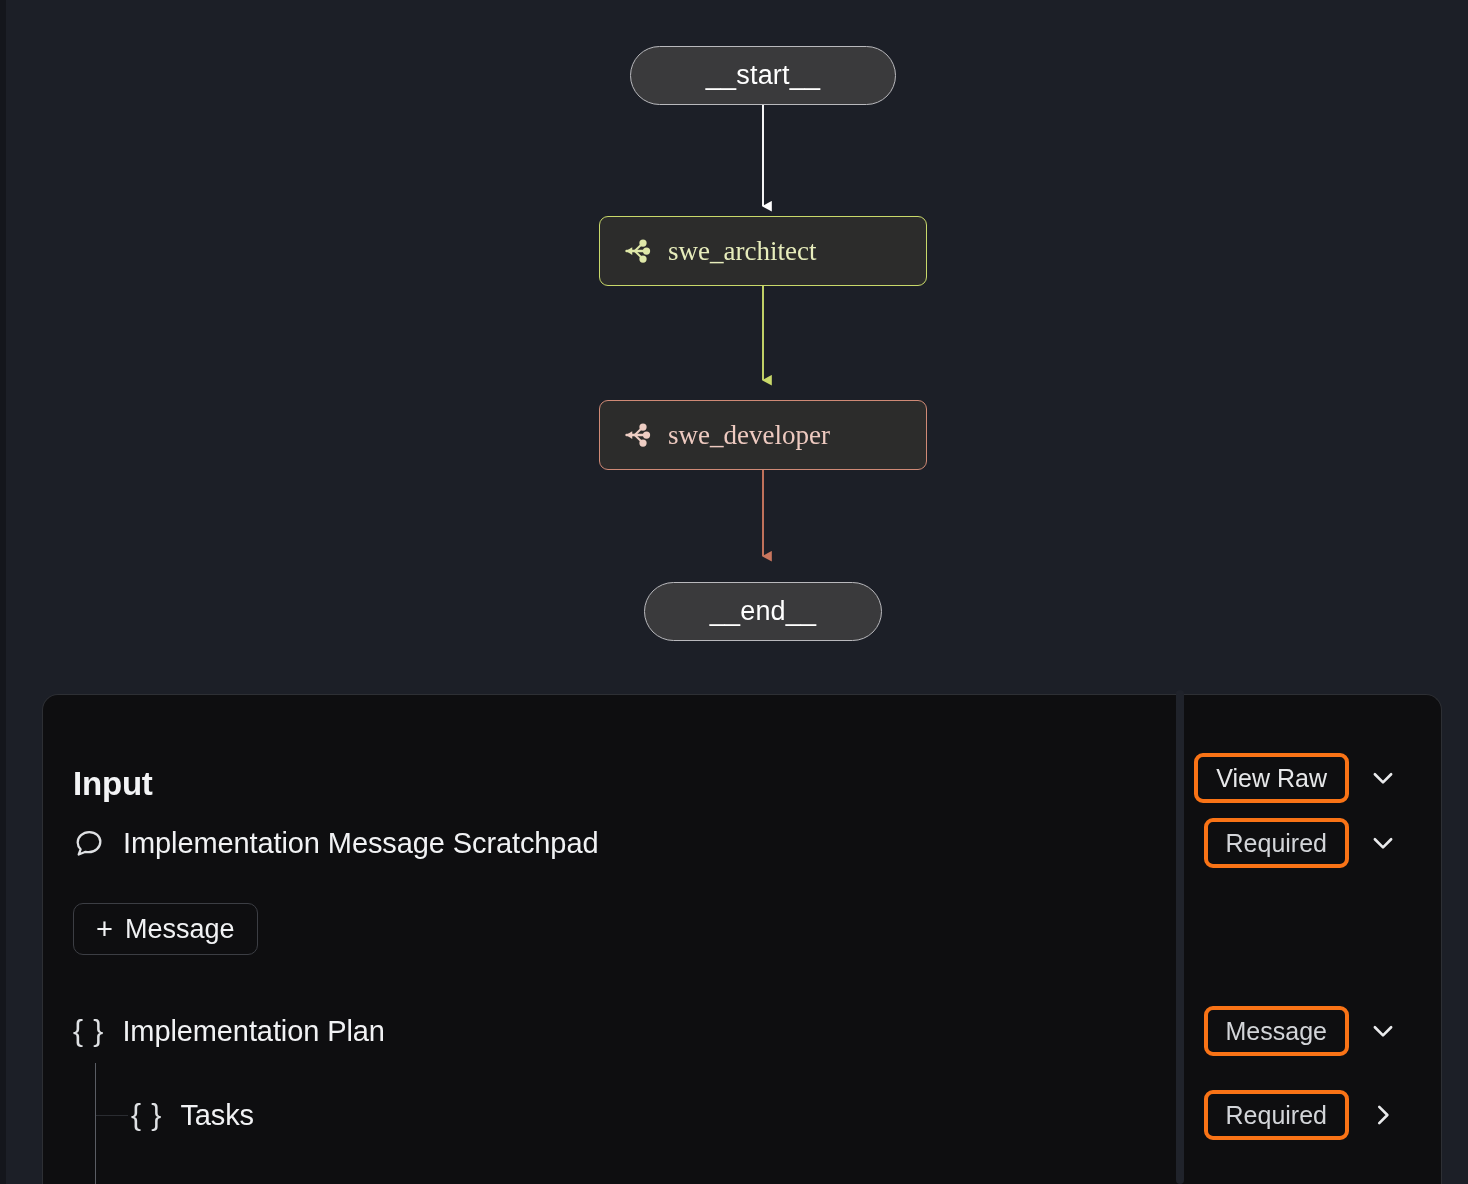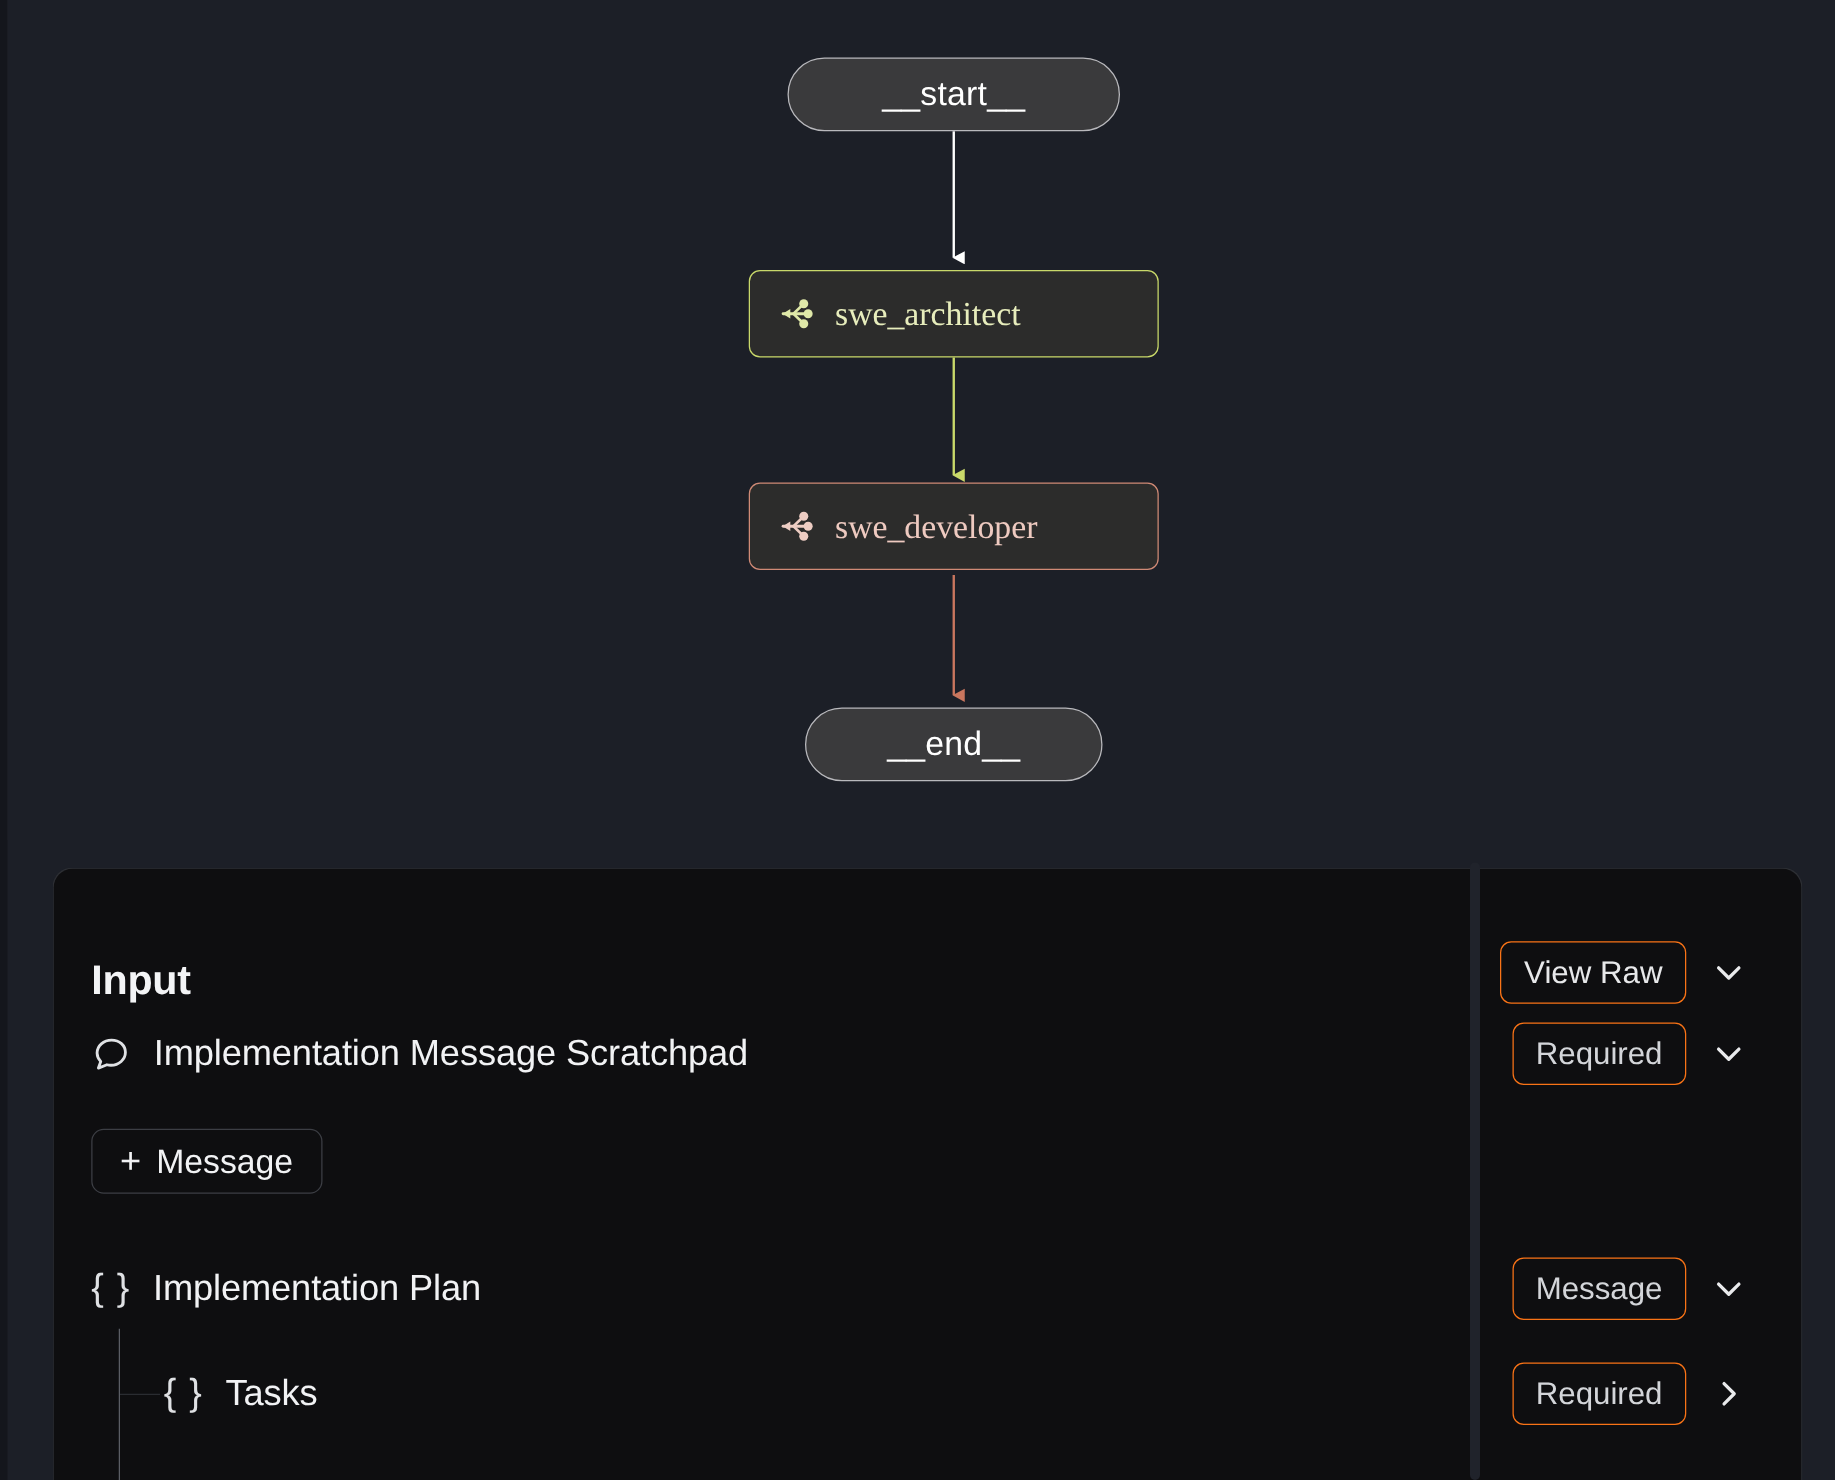--- a/index.html
+++ b/index.html
@@ -49,21 +49,21 @@
     color: #ffffff;
     font-size: 27px;
     letter-spacing: 0.2px;
     white-space: nowrap;
   }
   #node-start {
     left: 624px; top: 46px;
     width: 266px; height: 59px;
   }
   #node-end {
-    left: 638px; top: 566px;
+    left: 638px; top: 582px;
     width: 238px; height: 59px;
   }
 
   
   .agent-node {
     position: absolute;
     display: flex;
     align-items: center;
     gap: 16px;
     padding: 0 22px;
@@ -72,21 +72,21 @@
     font-size: 27px;
     white-space: nowrap;
   }
   #node-architect {
     left: 593px; top: 216px;
     width: 328px; height: 70px;
     border: 1.7px solid #c9d96a;
     color: #e7edbc;
   }
   #node-developer {
-    left: 593px; top: 386px;
+    left: 593px; top: 400px;
     width: 328px; height: 70px;
     border: 1.7px solid #d08a76;
     color: #eecac0;
   }
   .agent-node .node-label { line-height: 1; font-family: Liberation Serif, serif; }
 
   .node-icon { width: 30px; height: 30px; flex: 0 0 30px; display: block; }
 
   
   .io-panel {
@@ -124,21 +124,21 @@
     gap: 14px;
   }
 
   
   .chip {
     display: inline-flex;
     align-items: center;
     justify-content: center;
     height: 50px;
     padding: 0 18px;
-    border: 1px solid #f97316;
+    border: 4px solid #f97316;
     border-radius: 9px;
     background: transparent;
     color: #e7e8ea;
     font-size: 25px;
     font-family: "Liberation Sans", sans-serif;
     white-space: nowrap;
     cursor: pointer;
   }
   .chip.muted { color: #d3d5d9; }
 

